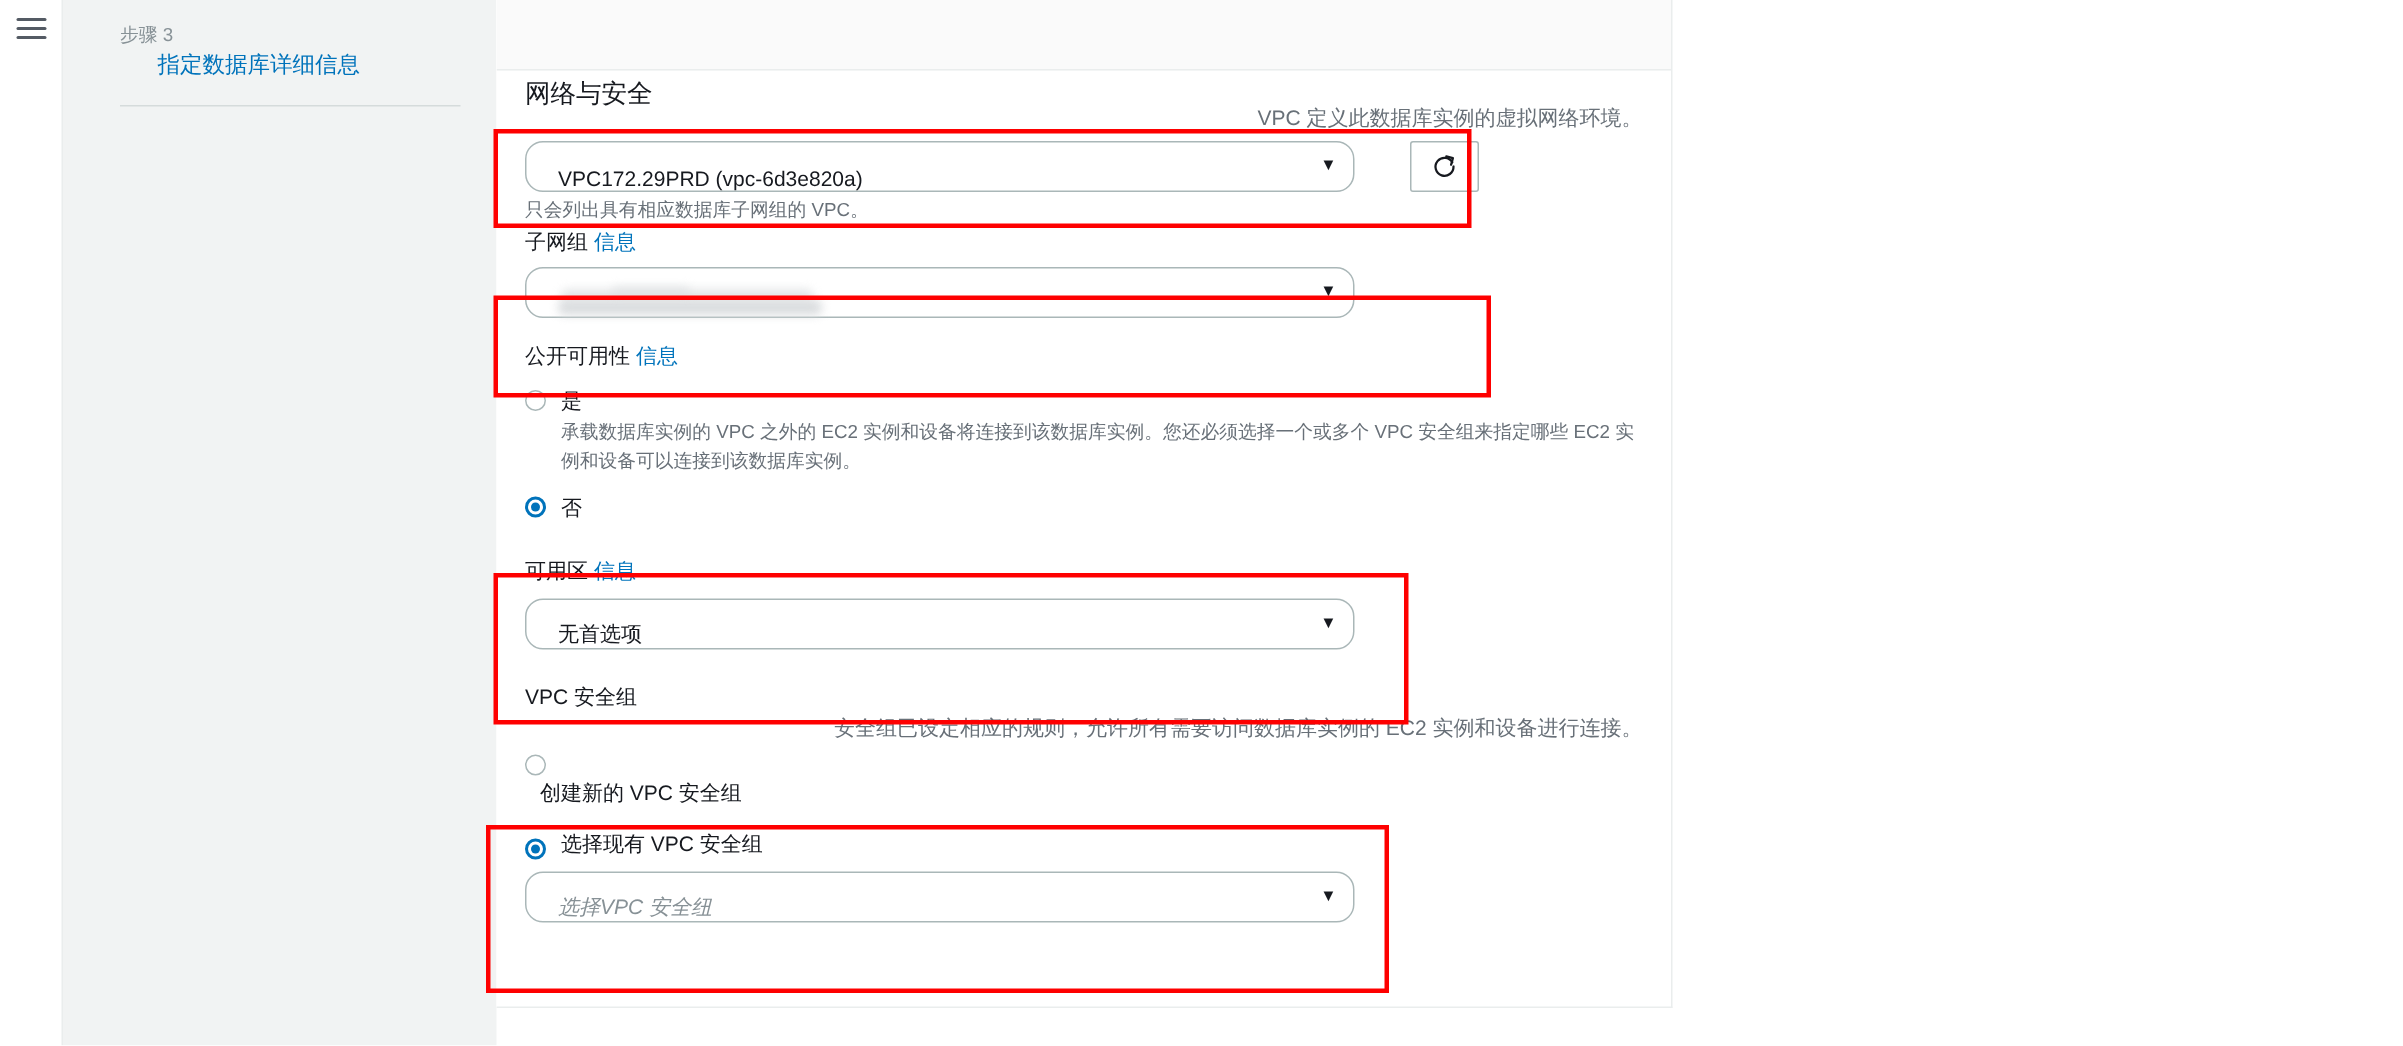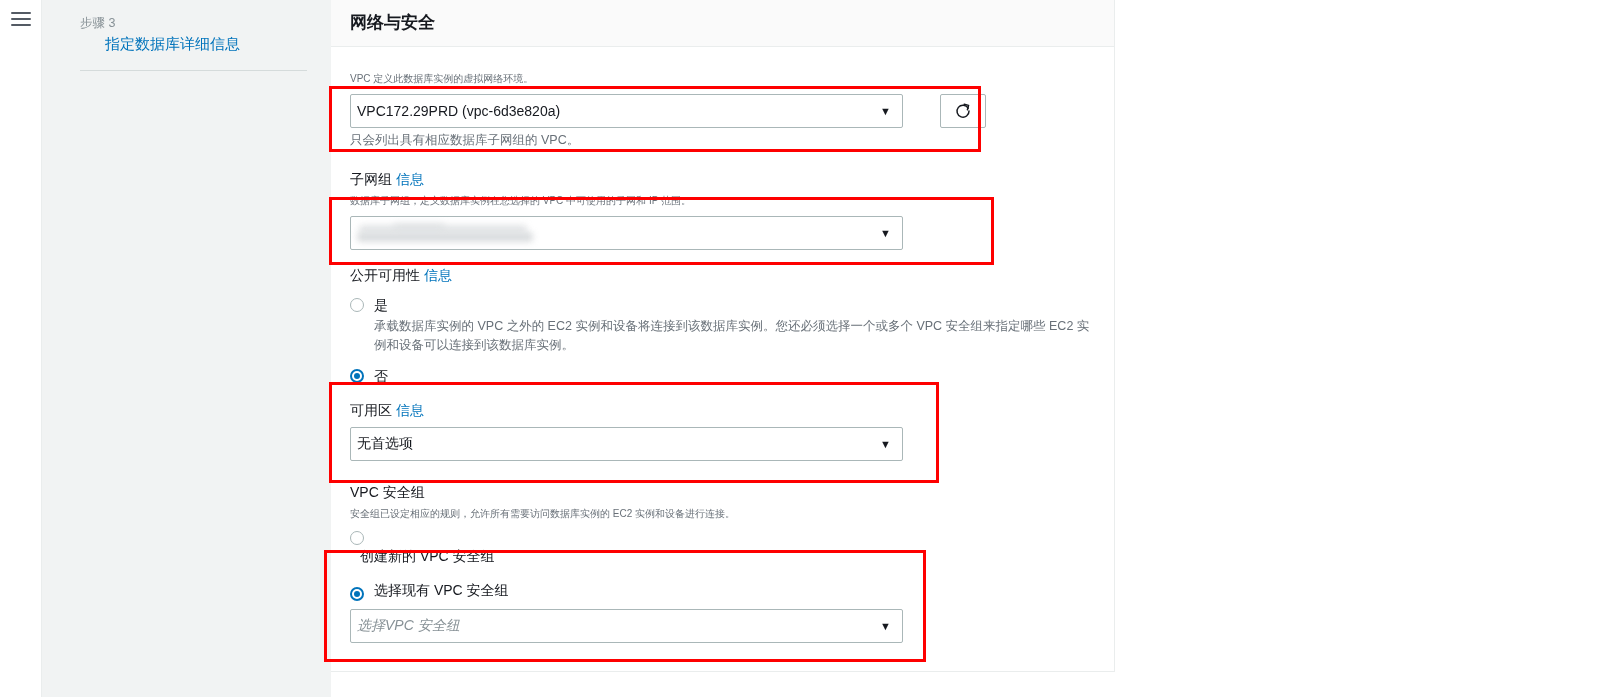--- a/index.html
+++ b/index.html
@@ -88,65 +88,67 @@
   }
   #card-header {
     height: 47px;
     background: #fafafa;
     border-bottom: 1px solid #eaeded;
     box-sizing: border-box;
     padding: 10px 0 0 19px;
   }
   #card-header .h {
     font-size: 17px;
-    font-weight: bold;
+    font-weight: normal;
     color: #16191f;
     line-height: 26px;
+    margin-top: 40px;
   }
   #card-body {
     padding: 14px 19px 0 19px;
   }
 
   
   .field { position: relative; }
   .f-label {
     font-size: 14px;
     color: #16191f;
     line-height: 22px;
   }
   .f-info {
     color: #0073bb;
     cursor: pointer;
     margin-left: 4px;
     font-size: 14px;
   }
   .f-desc {
-    font-size: 10px;
+    font-size: 14px;
     color: #687078;
     line-height: 19px;
     margin-top: 1px;
+    text-align: right;
   }
   .f-hint {
     font-size: 12.5px;
     color: #687078;
     line-height: 19px;
     margin-top: 3px;
   }
 
   .select {
     position: relative;
     height: 34px;
     width: 553px;
     border: 1px solid #aab7b8;
-    border-radius: 2px;
+    border-radius: 12px;
     background: #ffffff;
     box-sizing: border-box;
     display: flex;
-    align-items: center;
-    padding: 0 34px 0 6px;
+    align-items: flex-end;
+    padding: 0 34px 0 21px;
     font-size: 14px;
     color: #16191f;
     cursor: pointer;
   }
   .select .caret {
     position: absolute;
     right: 11px;
     top: 50%;
     transform: translateY(-50%);
     font-size: 11px;
@@ -289,25 +291,24 @@
         <div class="refresh-btn">
           <svg width="18" height="18" viewBox="0 0 18 18">
             <path d="M14.2 6.2 A6 6 0 1 0 15 9" fill="none" stroke="#16191f" stroke-width="1.5" stroke-linecap="round"></path>
             <path d="M10.2 2.2 L14.6 3.4 L13.4 7.8" fill="none" stroke="#16191f" stroke-width="1.5" stroke-linecap="round" stroke-linejoin="round"></path>
           </svg>
         </div>
       </div>
       <div class="f-hint">只会列出具有相应数据库子网组的 VPC。</div>
     </div>
 
-    <div class="field" style="margin-top:18px;">
+    <div class="field" style="">
       <div class="f-label">
         <span>子网组</span><span class="f-info">信息</span>
       </div>
-      <div class="f-desc">数据库子网组，定义数据库实例在您选择的 VPC 中可使用的子网和 IP 范围。</div>
       <div class="select blurred" style="margin-top:6px;">
         <span class="blurwrap">
           <span class="blur-a"></span>
           <span class="blur-b"></span>
           <span class="blur-c"></span>
         </span>
         <span class="caret">▼</span>
       </div>
     </div>
 
@@ -325,21 +326,21 @@
       </div>
 
       <div class="radio-row" style="margin-top:10px;">
         <span class="radio on"></span>
         <span class="radio-text">
           <span class="radio-label" style="display:block;">否</span>
         </span>
       </div>
     </div>
 
-    <div class="field" style="margin-top:12px;">
+    <div class="field" style="margin-top:22px;font-family:Liberation Serif, serif;">
       <div class="f-label">
         <span>可用区</span><span class="f-info">信息</span>
       </div>
       <div class="select" style="margin-top:6px;">
         <span>无首选项</span>
         <span class="caret">▼</span>
       </div>
     </div>
 
     <div class="field" style="margin-top:20px;">

